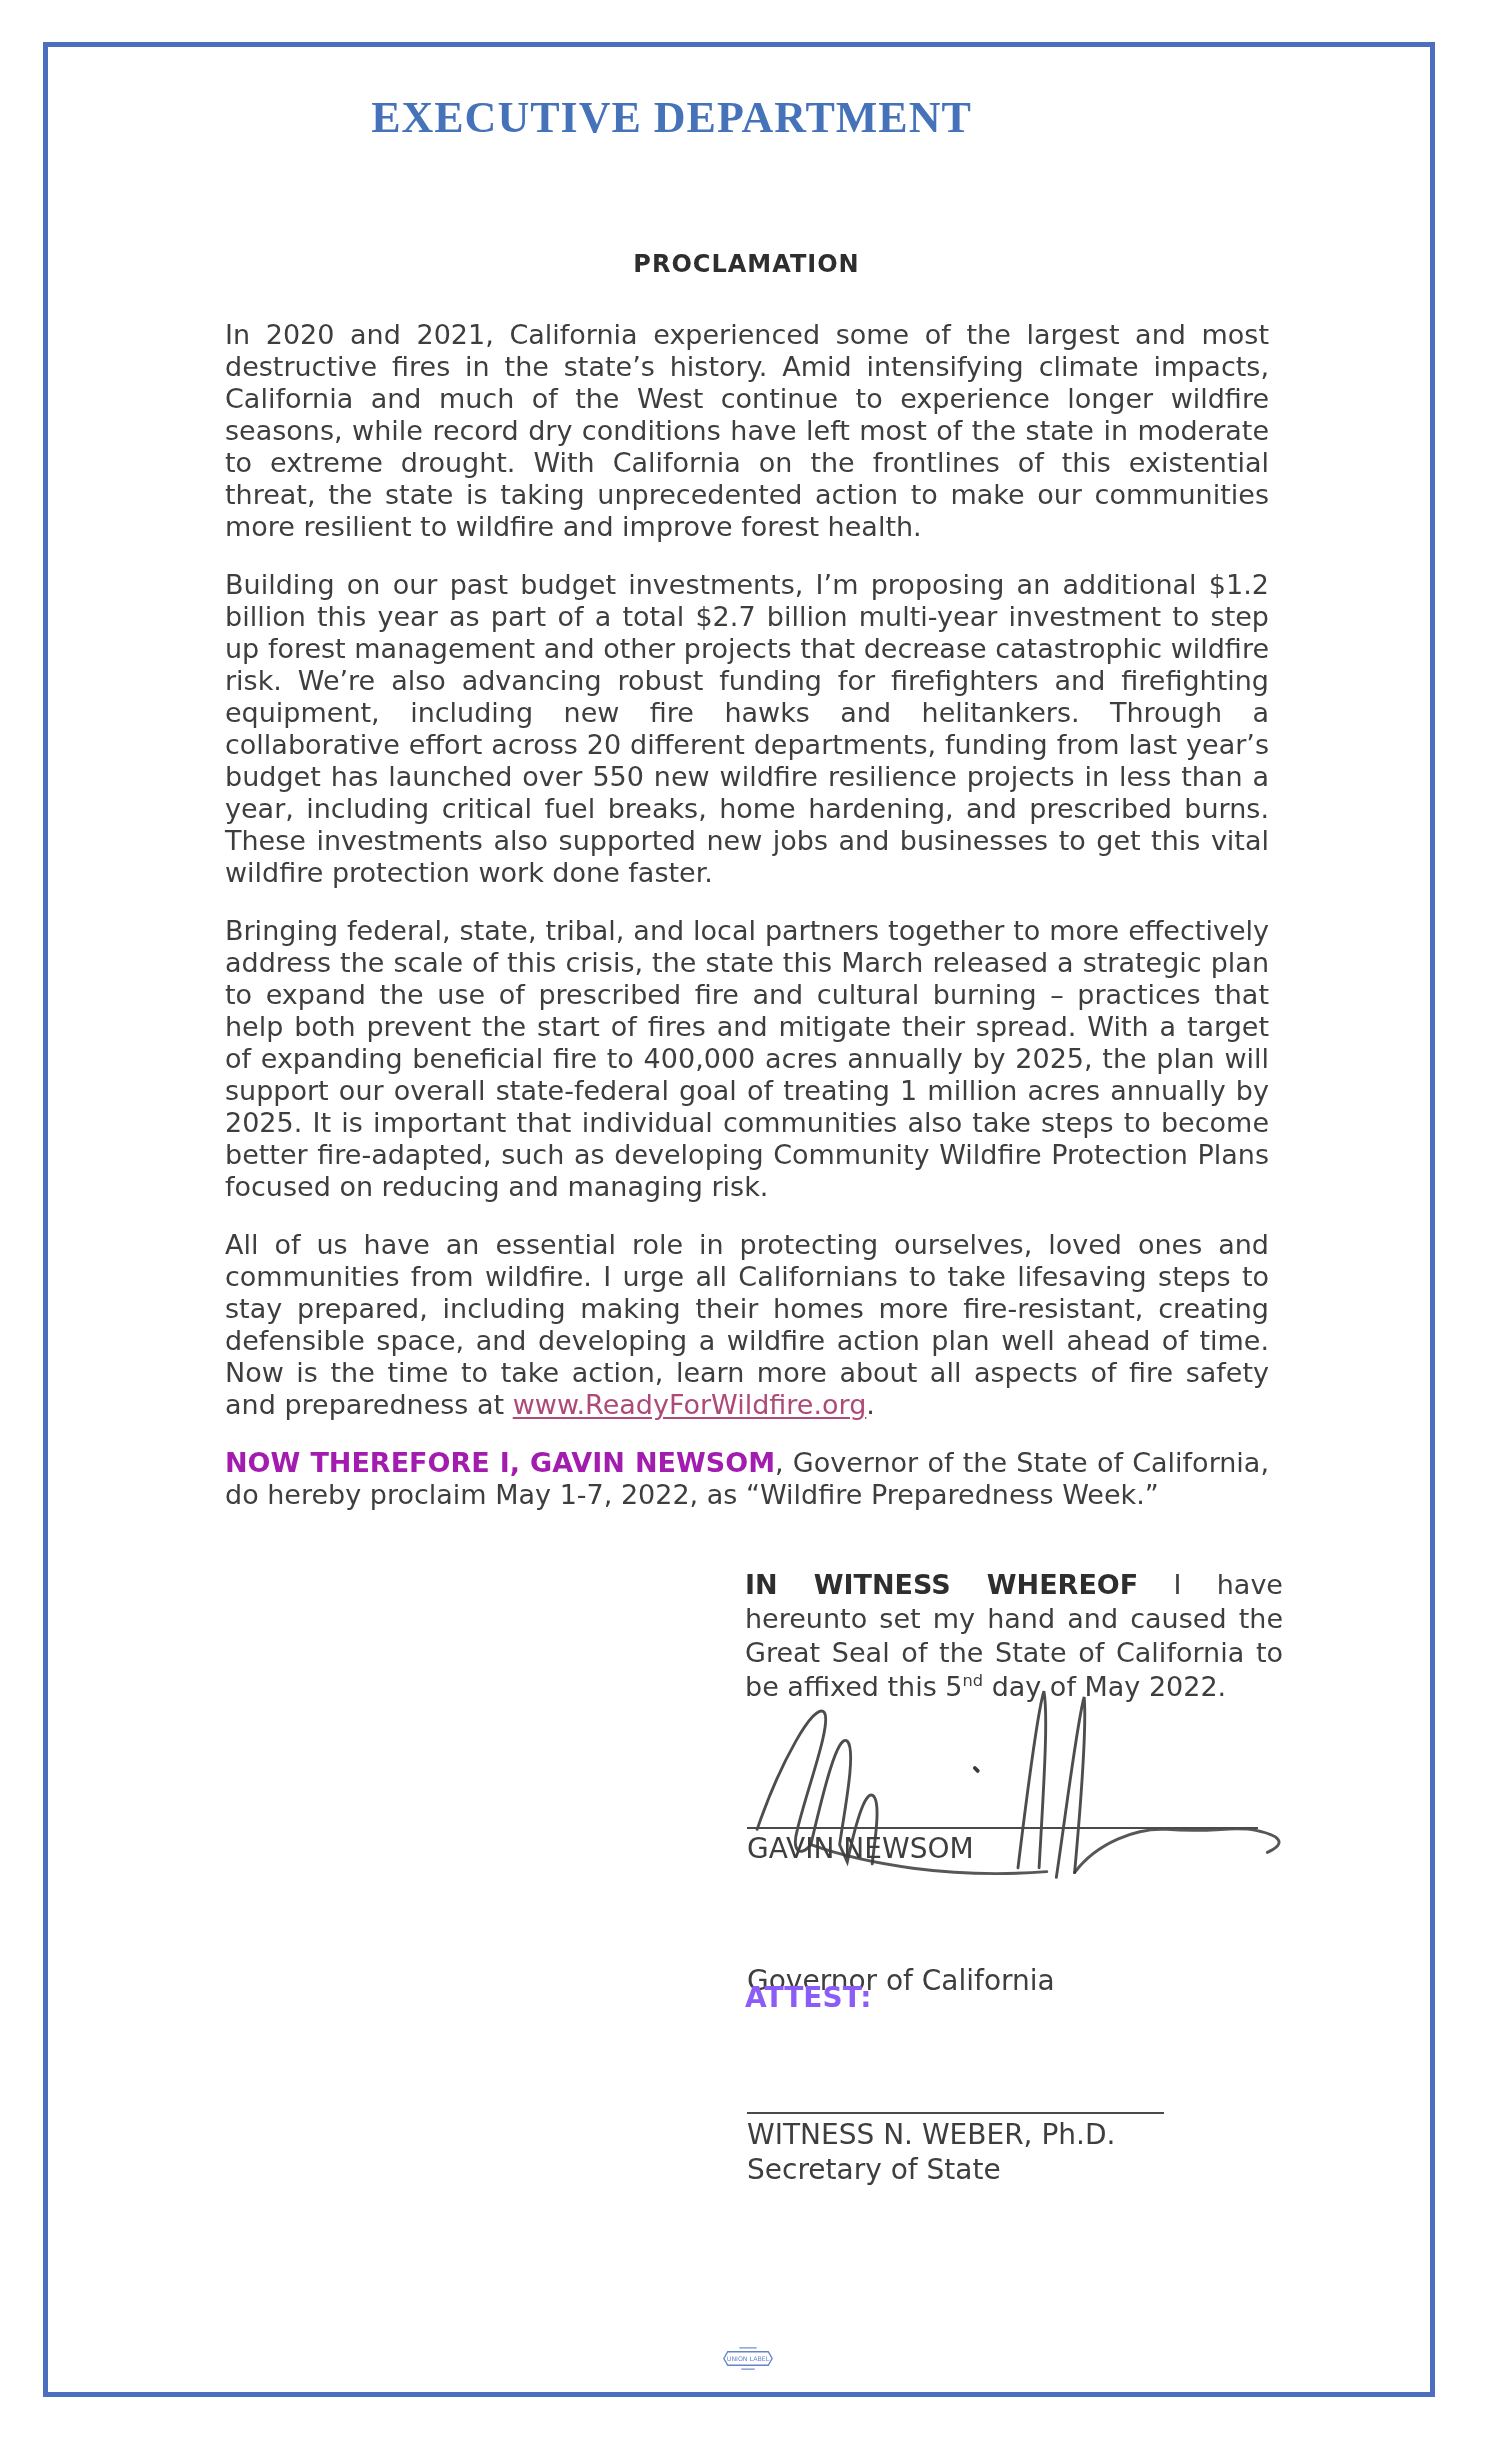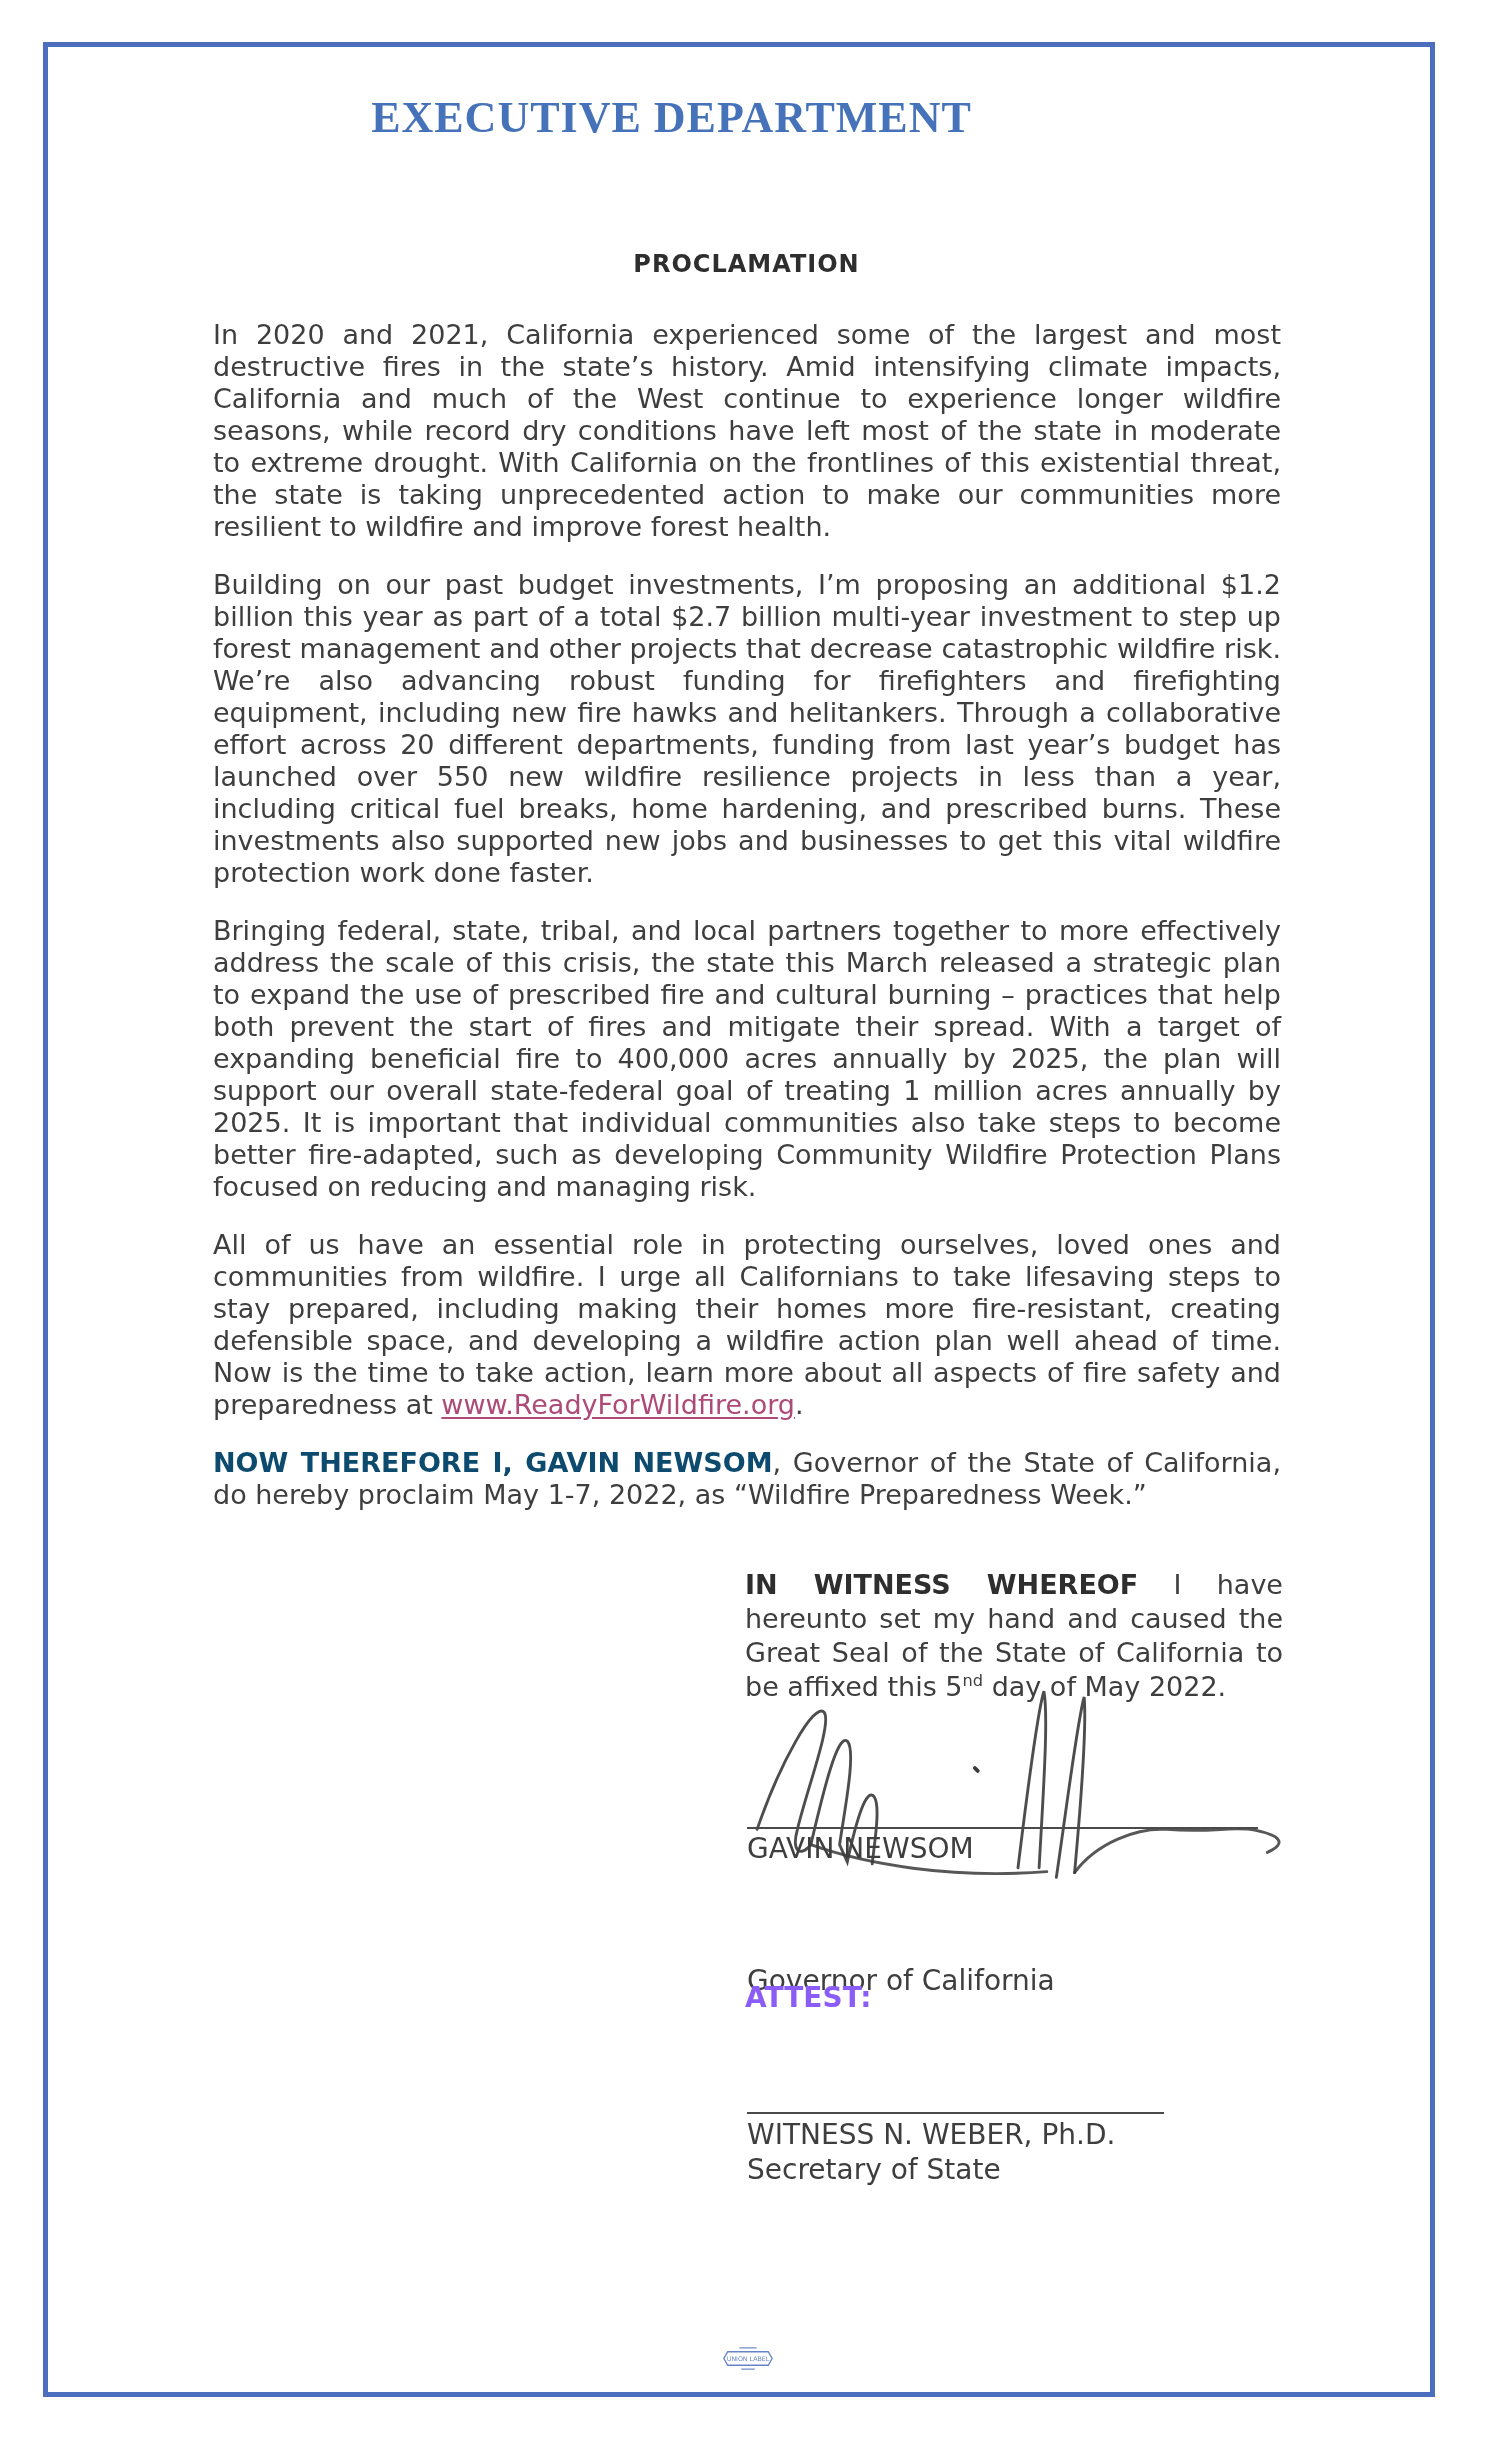--- a/index.html
+++ b/index.html
@@ -37,22 +37,22 @@
     font-weight:700;
     letter-spacing:1px;
     color:#2e2e2e;
   }
   .body-col{
     position:absolute;
     left:213px;top:319px;width:1068px;
     font-size:27px;
     line-height:32px;
   }
-  .body-col p{margin:0 0 26px;text-align:justify;}
-  .body-col strong{color:#0c4a6e;}
+  .body-col p{margin:0 12px 26px;text-align:justify;}
+  .body-col strong{color:#a21caf;}
   .link{
     color:#ae4a78;
     text-decoration:underline;
     text-underline-offset:2.9px;
   }
   .witness{
     position:absolute;
     left:745px;top:1568px;width:538px;
     font-size:27px;line-height:34px;
     text-align:justify;

